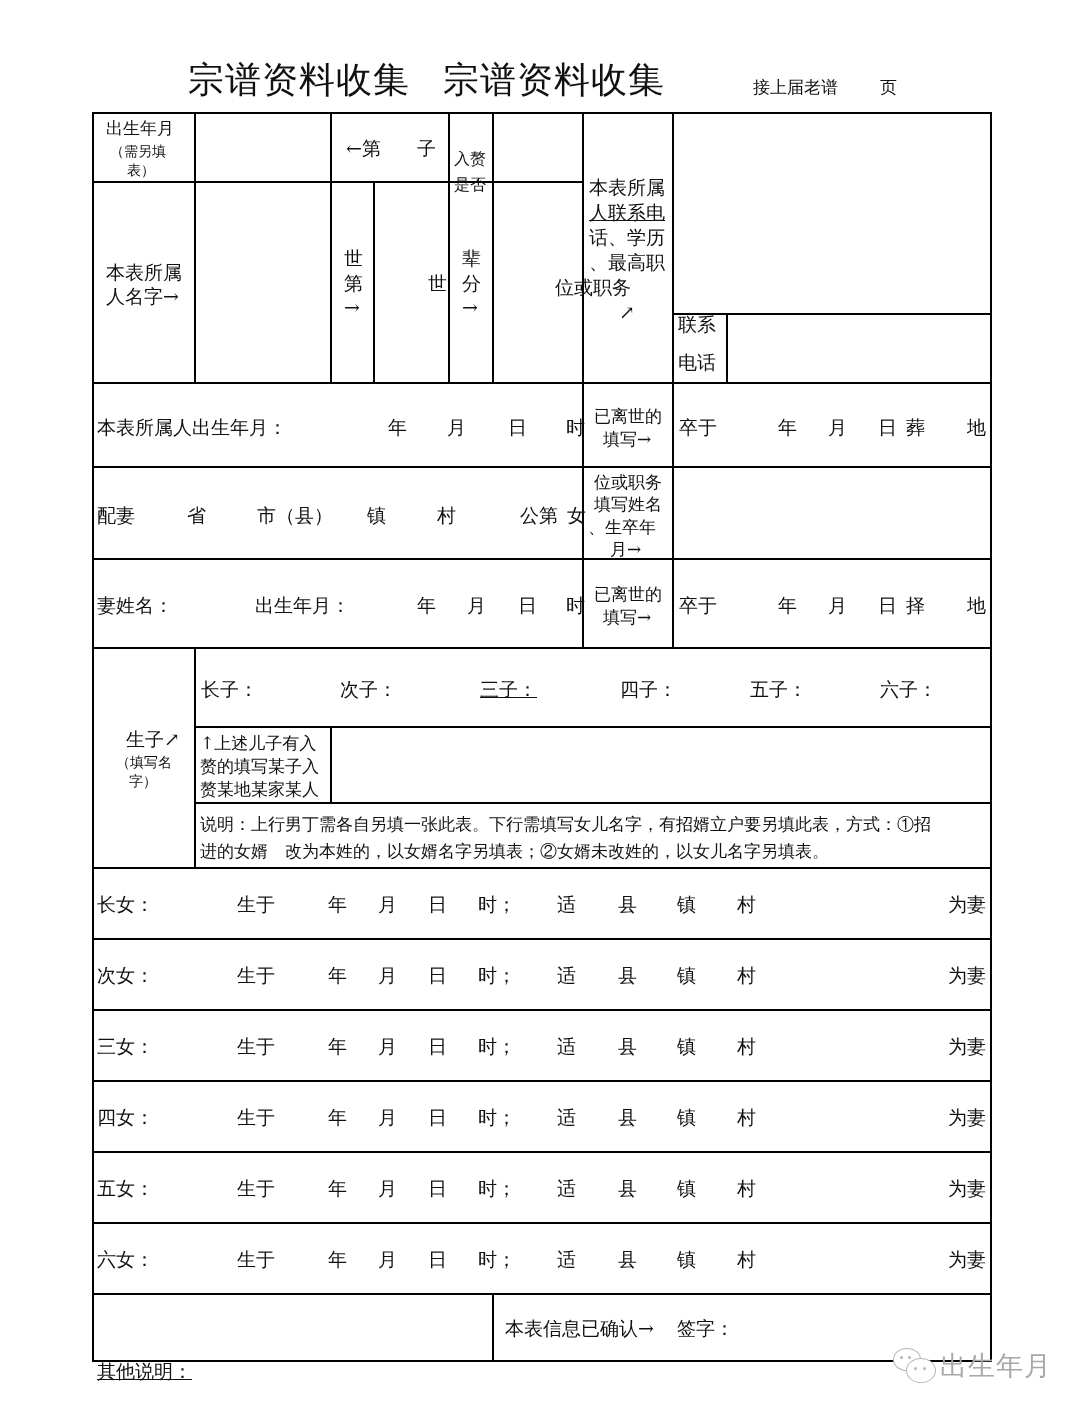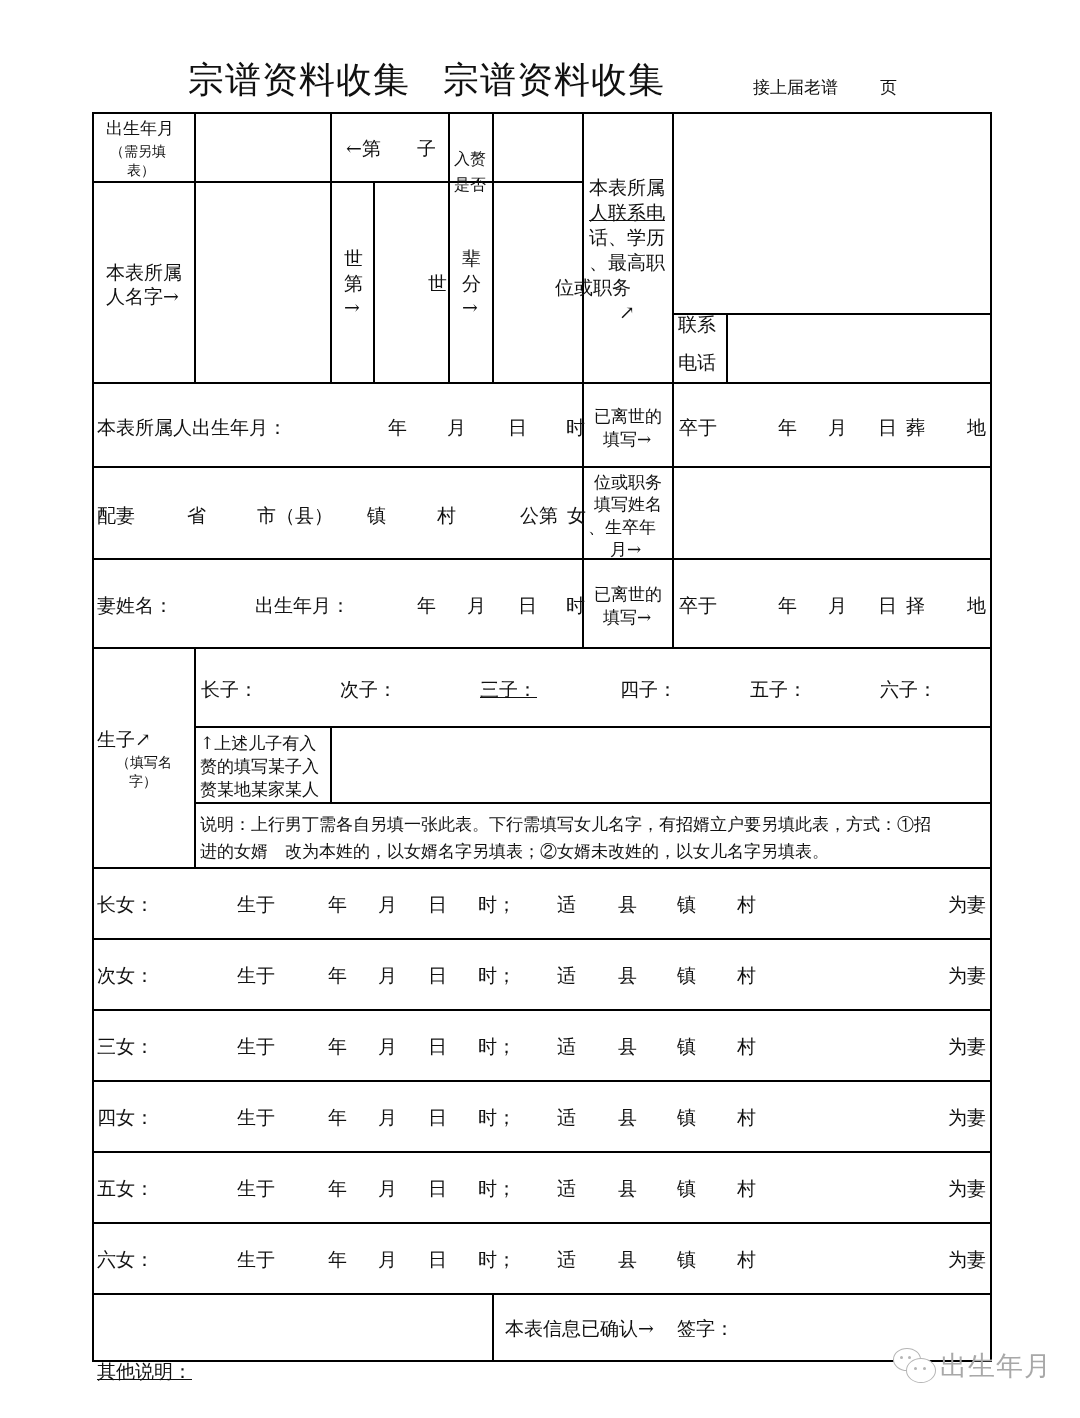--- a/index.html
+++ b/index.html
@@ -140,21 +140,21 @@
 <span class="t" style="left:566px;top:595px;">时</span>
 <span class="t s17" style="left:594px;top:583px;">已离世的</span>
 <span class="t s17" style="left:603px;top:606px;">填写→</span>
 <span class="t" style="left:679px;top:595px;">卒于</span>
 <span class="t" style="left:778px;top:595px;">年</span>
 <span class="t" style="left:828px;top:595px;">月</span>
 <span class="t" style="left:878px;top:595px;">日</span>
 <span class="t" style="left:906px;top:595px;">择</span>
 <span class="t" style="left:967px;top:595px;">地</span>
 
-<span class="t" style="left:97px;top:729px;">生子↗</span>
+<span class="t" style="left:126px;top:729px;">生子↗</span>
 <span class="t s15" style="left:116px;top:753px;">（填写名</span>
 <span class="t s15" style="left:129px;top:772px;">字）</span>
 <span class="t" style="left:201px;top:679px;">长子：</span>
 <span class="t" style="left:340px;top:679px;">次子：</span>
 <span class="t" style="left:480px;top:679px;text-decoration:underline;">三子：</span>
 <span class="t" style="left:620px;top:679px;">四子：</span>
 <span class="t" style="left:750px;top:679px;">五子：</span>
 <span class="t" style="left:880px;top:679px;">六子：</span>
 <span class="t s17" style="left:200px;top:732px;">↑上述儿子有入</span>
 <span class="t s17" style="left:200px;top:755px;">赘的填写某子入</span>

